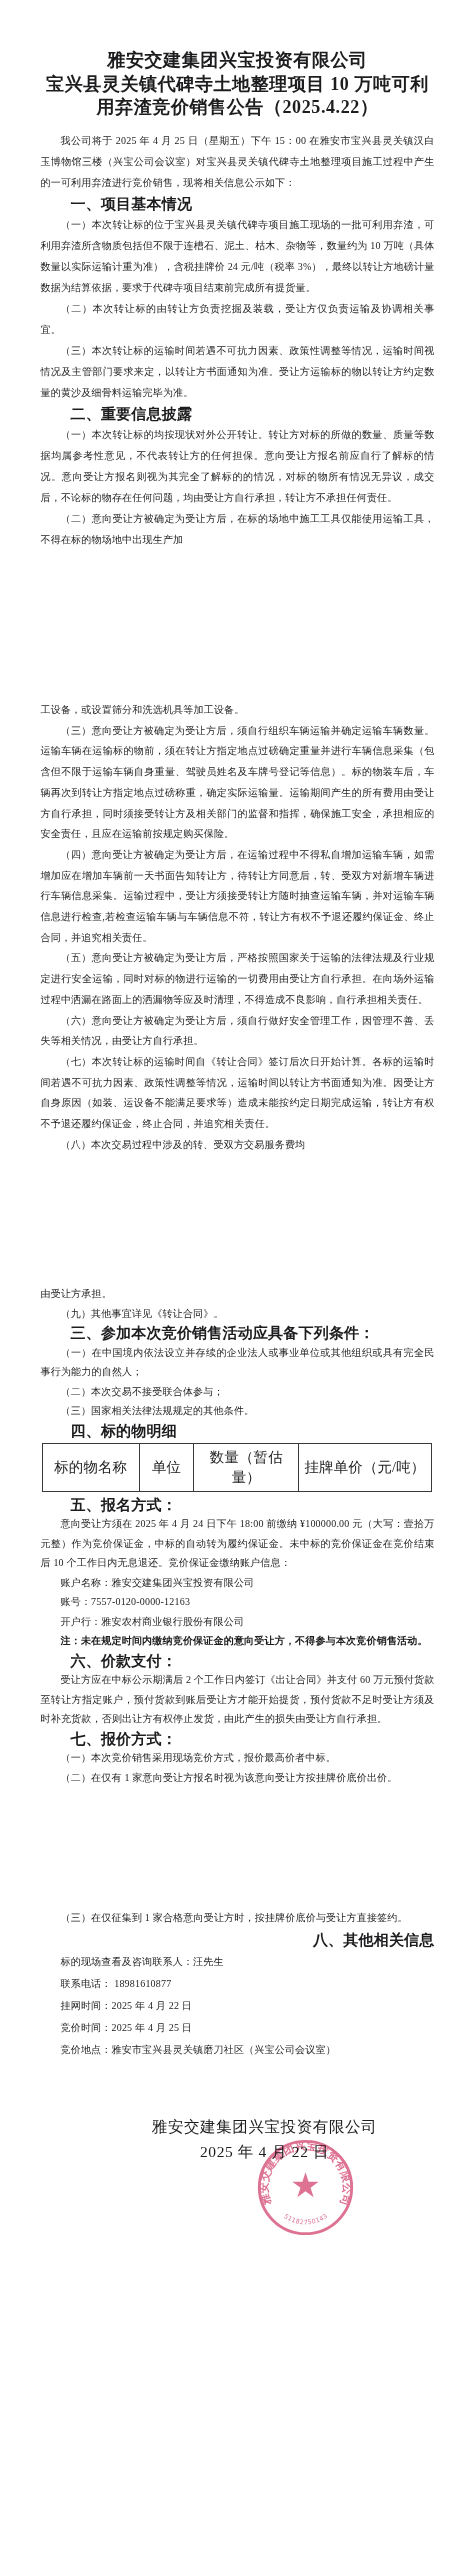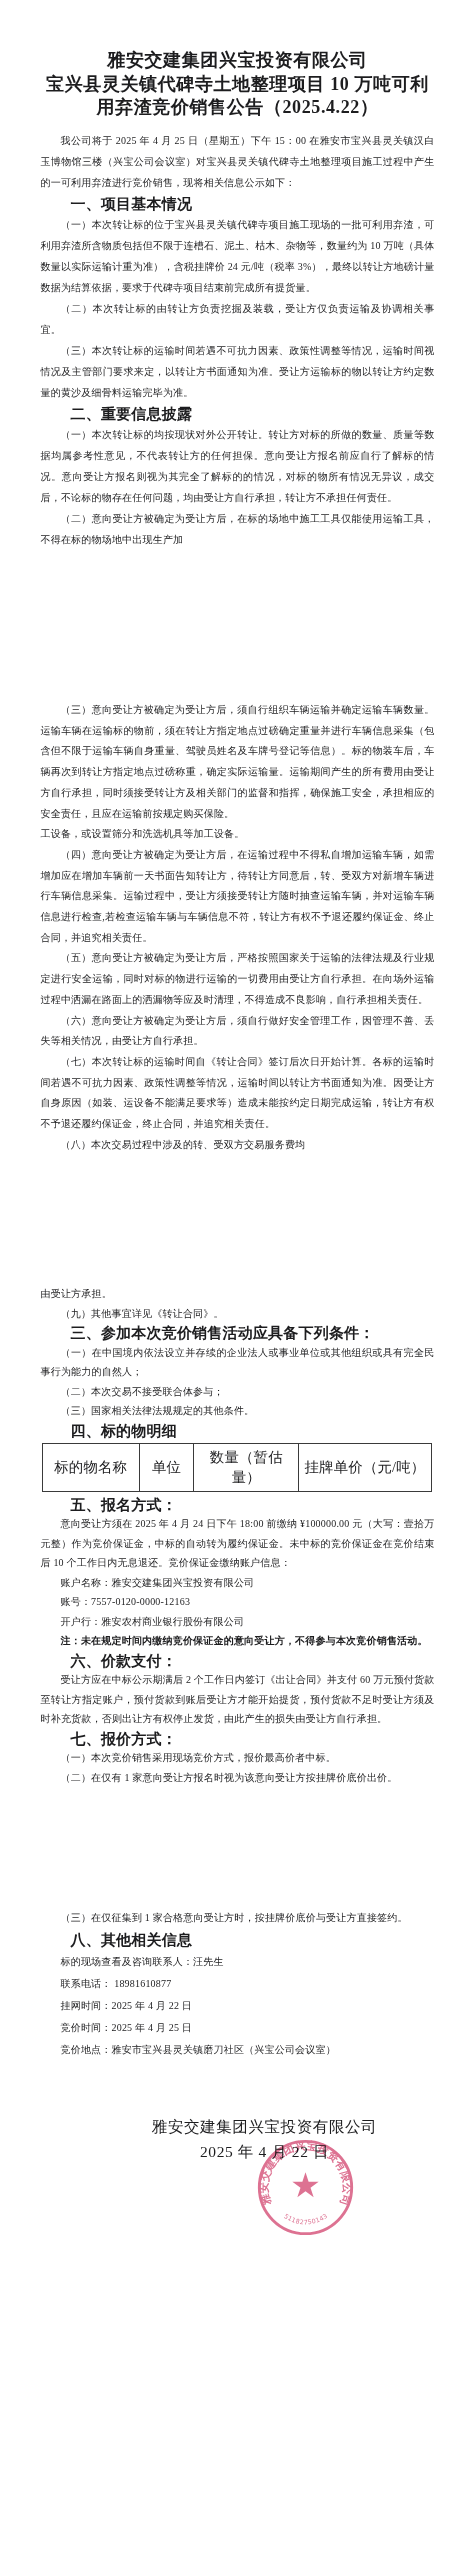--- a/index.html
+++ b/index.html
@@ -45,21 +45,21 @@
   .sec{
     margin:0;
     font-size:15px;
     line-height:21px;
     font-weight:bold;
     font-family:"Liberation Sans","DejaVu Sans",sans-serif;
     text-indent:2em;
     letter-spacing:0.2px;
   }
   #page3 .sec{line-height:19.5px;}
-  #page4 .sec{line-height:22px;}
+  #page4 .sec{line-height:22px;text-align:right;}
 
   .bold{font-weight:bold;}
 
   table.detail{
     width:99%;
     border-collapse:collapse;
     margin:2.9px 0 2.9px 1.1px;
   }
   table.detail th, table.detail td{
     border:1.1px solid #3a3a3a;
@@ -109,22 +109,22 @@
     <h2 class="sec">一、项目基本情况</h2>
     <p class="para">（一）本次转让标的位于宝兴县灵关镇代碑寺项目施工现场的一批可利用弃渣，可利用弃渣所含物质包括但不限于连槽石、泥土、枯木、杂物等，数量约为 10 万吨（具体数量以实际运输计重为准），含税挂牌价 24 元/吨（税率 3%），最终以转让方地磅计量数据为结算依据，要求于代碑寺项目结束前完成所有提货量。</p>
     <p class="para">（二）本次转让标的由转让方负责挖掘及装载，受让方仅负责运输及协调相关事宜。</p>
     <p class="para">（三）本次转让标的运输时间若遇不可抗力因素、政策性调整等情况，运输时间视情况及主管部门要求来定，以转让方书面通知为准。受让方运输标的物以转让方约定数量的黄沙及细骨料运输完毕为准。</p>
     <h2 class="sec">二、重要信息披露</h2>
     <p class="para">（一）本次转让标的均按现状对外公开转让。转让方对标的所做的数量、质量等数据均属参考性意见，不代表转让方的任何担保。意向受让方报名前应自行了解标的情况。意向受让方报名则视为其完全了解标的的情况，对标的物所有情况无异议，成交后，不论标的物存在任何问题，均由受让方自行承担，转让方不承担任何责任。</p>
     <p class="para">（二）意向受让方被确定为受让方后，在标的场地中施工工具仅能使用运输工具，不得在标的物场地中出现生产加</p>
   </section>
 
   <section class="page" id="page2">
+    <p class="para noindent">工设备，或设置筛分和洗选机具等加工设备。</p>
     <p class="para">（三）意向受让方被确定为受让方后，须自行组织车辆运输并确定运输车辆数量。运输车辆在运输标的物前，须在转让方指定地点过磅确定重量并进行车辆信息采集（包含但不限于运输车辆自身重量、驾驶员姓名及车牌号登记等信息）。标的物装车后，车辆再次到转让方指定地点过磅称重，确定实际运输量。运输期间产生的所有费用由受让方自行承担，同时须接受转让方及相关部门的监督和指挥，确保施工安全，承担相应的安全责任，且应在运输前按规定购买保险。</p>
-    <p class="para noindent">工设备，或设置筛分和洗选机具等加工设备。</p>
     <p class="para">（四）意向受让方被确定为受让方后，在运输过程中不得私自增加运输车辆，如需增加应在增加车辆前一天书面告知转让方，待转让方同意后，转、受双方对新增车辆进行车辆信息采集。运输过程中，受让方须接受转让方随时抽查运输车辆，并对运输车辆信息进行检查,若检查运输车辆与车辆信息不符，转让方有权不予退还履约保证金、终止合同，并追究相关责任。</p>
     <p class="para">（五）意向受让方被确定为受让方后，严格按照国家关于运输的法律法规及行业规定进行安全运输，同时对标的物进行运输的一切费用由受让方自行承担。在向场外运输过程中洒漏在路面上的洒漏物等应及时清理，不得造成不良影响，自行承担相关责任。</p>
     <p class="para">（六）意向受让方被确定为受让方后，须自行做好安全管理工作，因管理不善、丢失等相关情况，由受让方自行承担。</p>
     <p class="para">（七）本次转让标的运输时间自《转让合同》签订后次日开始计算。各标的运输时间若遇不可抗力因素、政策性调整等情况，运输时间以转让方书面通知为准。因受让方自身原因（如装、运设备不能满足要求等）造成未能按约定日期完成运输，转让方有权不予退还履约保证金，终止合同，并追究相关责任。</p>
     <p class="para">（八）本次交易过程中涉及的转、受双方交易服务费均</p>
   </section>
 
   <section class="page" id="page3">
     <p class="para noindent">由受让方承担。</p>
     <p class="para">（九）其他事宜详见《转让合同》。</p>

